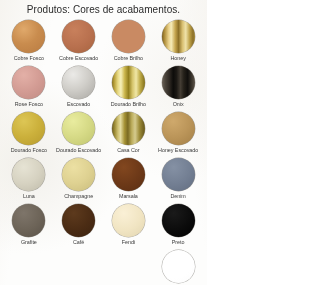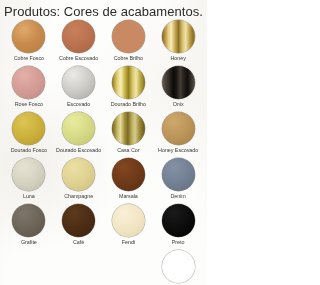--- a/index.html
+++ b/index.html
@@ -27,21 +27,21 @@
       radial-gradient(ellipse at 88% 30%, rgba(244,242,237,0.7) 0%, rgba(255,255,255,0) 34%);
     pointer-events: none;
   }
 
   .page-title {
     position: absolute;
     top: 4px;
     left: 0;
     right: 0;
     text-align: center;
-    font-size: 13px;
+    font-size: 10px;
     color: #2b2b2b;
     letter-spacing: 0.05px;
     white-space: nowrap;
   }
 
   .swatch-grid {
     position: absolute;
     top: 20px;
     left: 4px;
     width: 199px;

